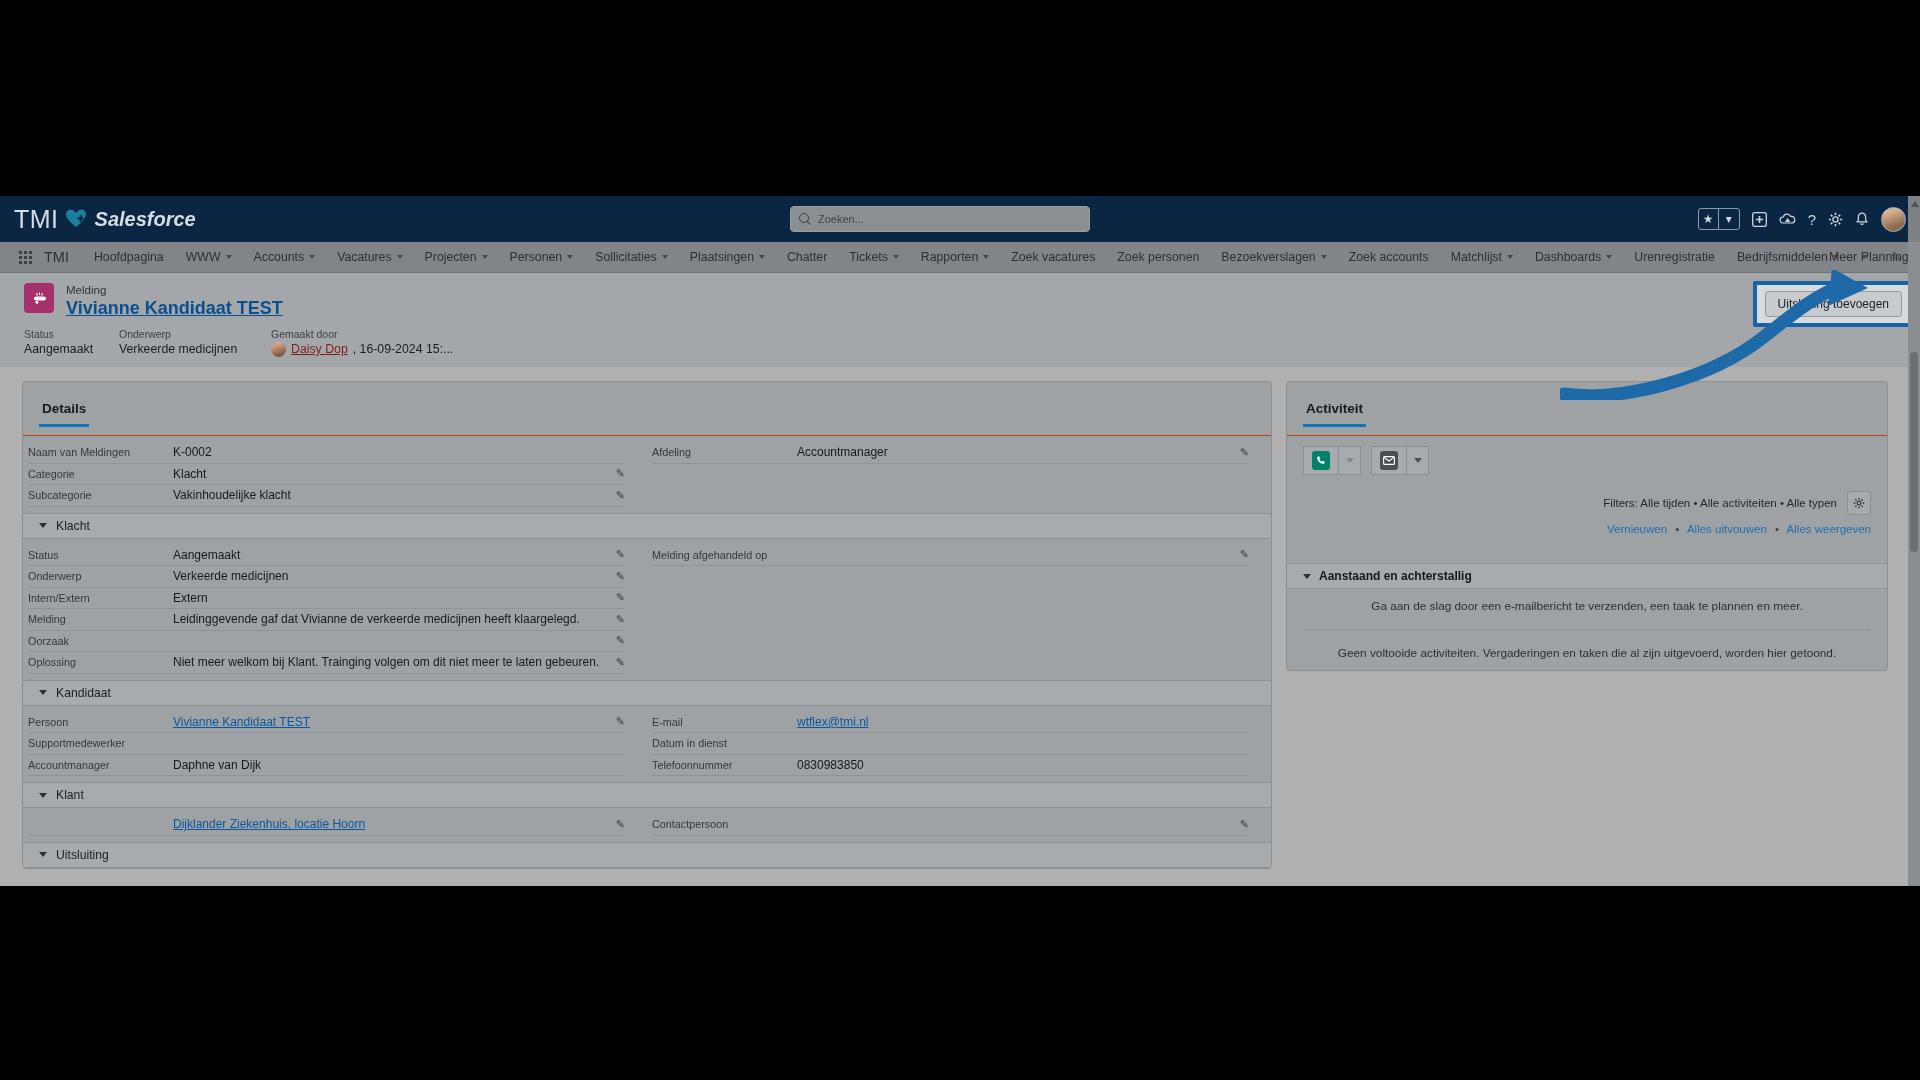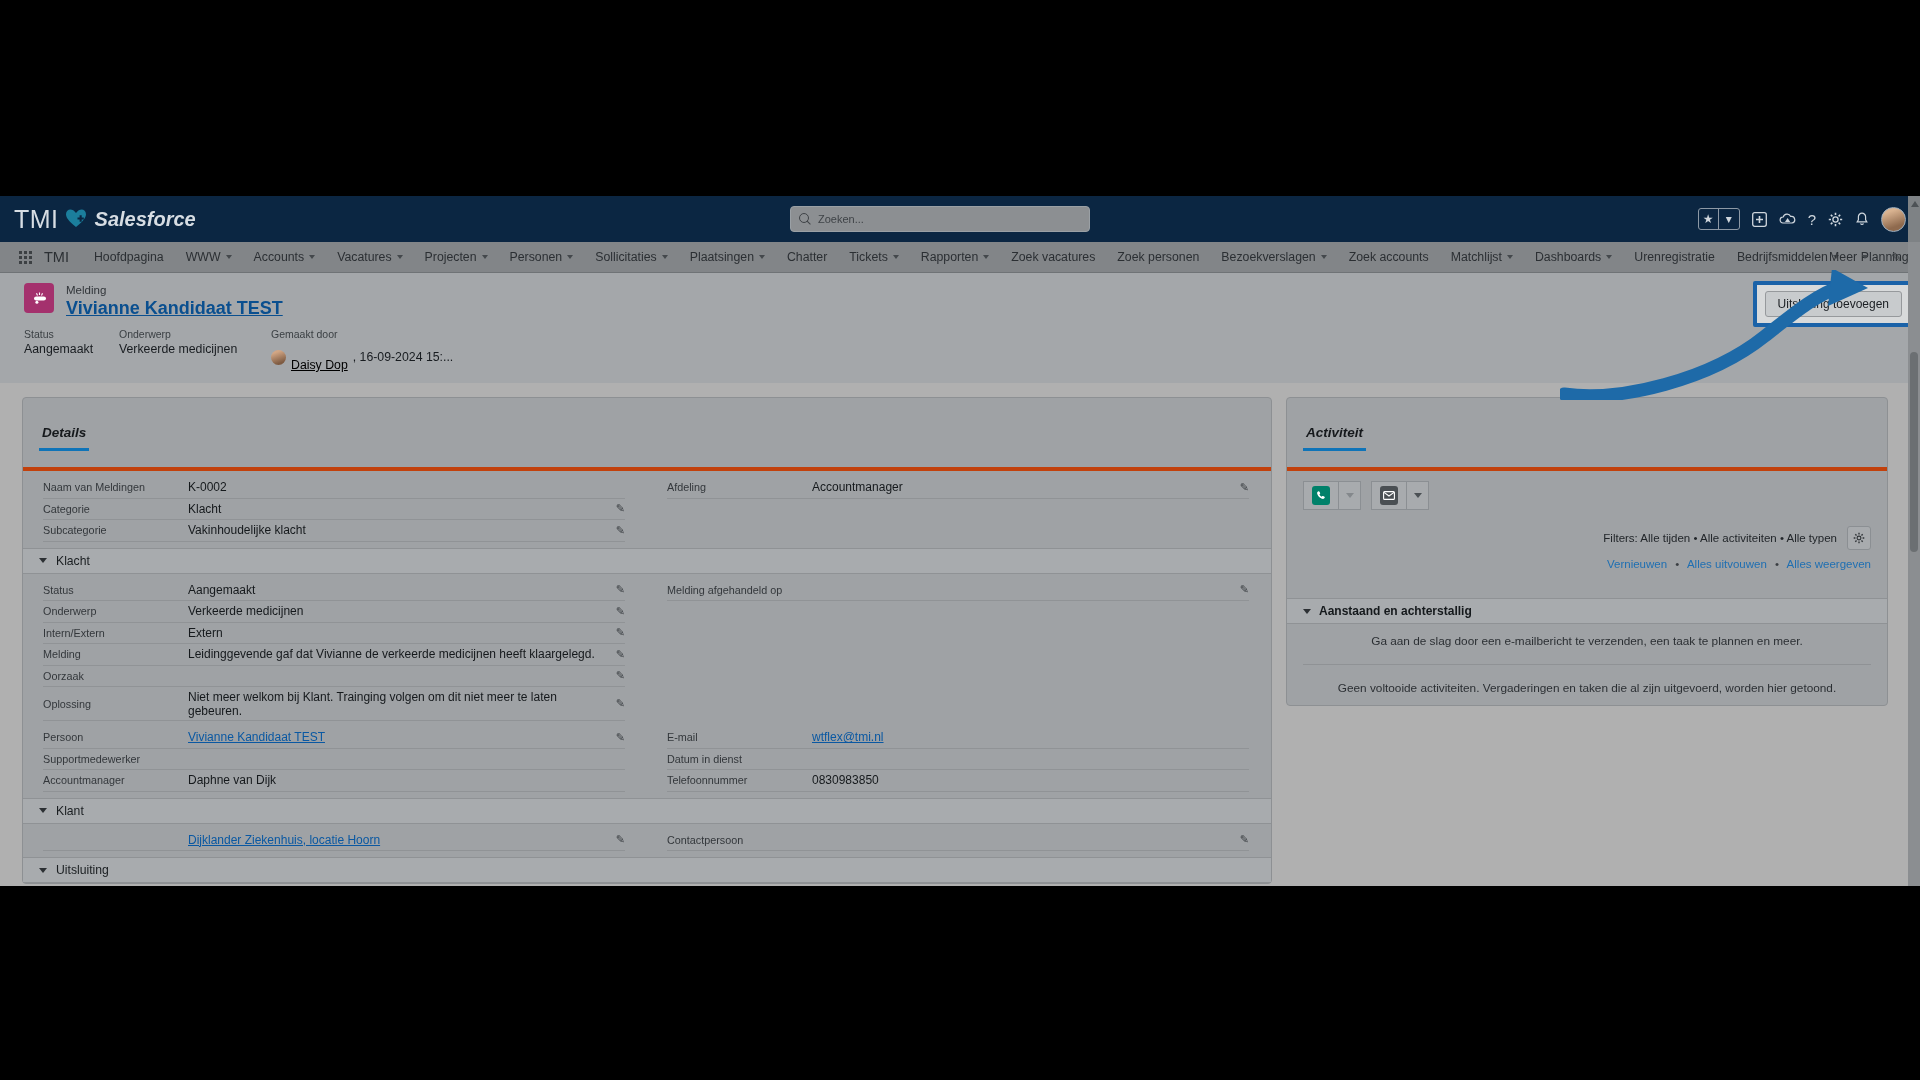--- a/index.html
+++ b/index.html
@@ -83,21 +83,21 @@
   .rec-title {
     font-size: 18px; color: #0a4f8f; font-weight: 700; text-decoration: underline; line-height: 22px;
   }
   .rec-fields { display: flex; padding: 0 0 9px 24px; gap: 0; }
   .rf { min-width: 0; }
   .rf.c1 { width: 95px; } .rf.c2 { width: 152px; } .rf.c3 { width: 320px; }
   .rf .k { font-size: 10.5px; color: #3b4044; line-height: 14px; }
   .rf .v { font-size: 12.3px; color: #181c20; line-height: 17px; display: flex; align-items: center; gap: 5px; }
   .mini-av { width: 15px; height: 15px; border-radius: 50%;
     background: linear-gradient(160deg,#d2a684 20%,#7e5b42 80%); display:inline-block; }
-  .lnk { color: #000000; text-decoration: underline; margin-top: 16px; }
+  .lnk { color: #7f1d1d; text-decoration: underline; }
   .rec-actions { position: absolute; right: 22px; top: 17px; display: flex; align-items: center; gap: 0; }
   .btn {
     height: 26px; padding: 0 12px; background: #a9acae; border: 1px solid #8b8f93;
     border-radius: 3px; font-size: 12px; color: #1b1f23; display: flex; align-items: center;
     cursor: pointer;
   }
   .btn + .btn { margin-left: -1px; }
   .hilite-box {
     position: absolute; right: 6px; top: 8px; border: 4px solid #1a62a8;
     background: #d8dadb; padding: 6px 8px; border-radius: 2px;
@@ -107,28 +107,28 @@
   
   .arrow-svg { position: absolute; left: 1560px; top: 270px; pointer-events: none; z-index: 40; }
 
   
   .body-area { display: flex; gap: 14px; padding: 14px 22px 0 22px; }
   .col-left { width: 1250px; }
   .col-right { width: 602px; }
 
   .card { background: #9fa2a5; border: 1px solid #8d9093; border-radius: 4px; }
   .card-tabs {
-    border-bottom: 4px solid #c2410c; padding: 16px 16px; display: flex; font-style: italic;
+    border-bottom: 1px solid #c2410c; padding: 8px 16px; display: flex;
   }
   .card-tab {
     font-size: 13.5px; font-weight: bold; color: #16191c; padding: 11px 3px 8px 3px;
     border-bottom: 3px solid #0f74b8; cursor: pointer;
   }
   .section-row { display: flex; padding: 0; }
-  .fcol { width: 50%; padding: 0 22px 0 20px; }
+  .fcol { width: 50%; padding: 0 22px 0 5px; }
   .frow {
     display: flex; align-items: center; min-height: 21.5px;
     border-bottom: 1px solid #909396; padding: 2.5px 0;
   }
   .fk { width: 125px; font-size: 10.8px; color: #33373b; flex-shrink: 0; }
   .fv { flex: 1; font-size: 12px; color: #15191c; margin-left: 20px; }
   .fv.link { color: #0a58a2; text-decoration: underline; }
   .pen { width: 14px; text-align: right; color: #3a3e42; font-size: 11px; }
   .sec-head {
     display: flex; align-items: center; gap: 9px; background: #a8abae;
@@ -449,20 +449,24 @@
                   </div>
                 </div>
                 <div class="fcol">
                   <div class="frow">
                     <div class="fk">Melding afgehandeld op</div>
                     <div class="fv"></div>
                     <div class="pen">✎</div>
                   </div>
                 </div>
               </div>
+              <div class="sec-head">
+                <span class="chev"></span>
+                <span>Kandidaat</span>
+              </div>
               <div class="section-row pad-top">
                 <div class="fcol">
                   <div class="frow">
                     <div class="fk">Persoon</div>
                     <div class="fv link">Vivianne Kandidaat TEST</div>
                     <div class="pen">✎</div>
                   </div>
                   <div class="frow">
                     <div class="fk">Supportmedewerker</div>
                     <div class="fv"></div>

